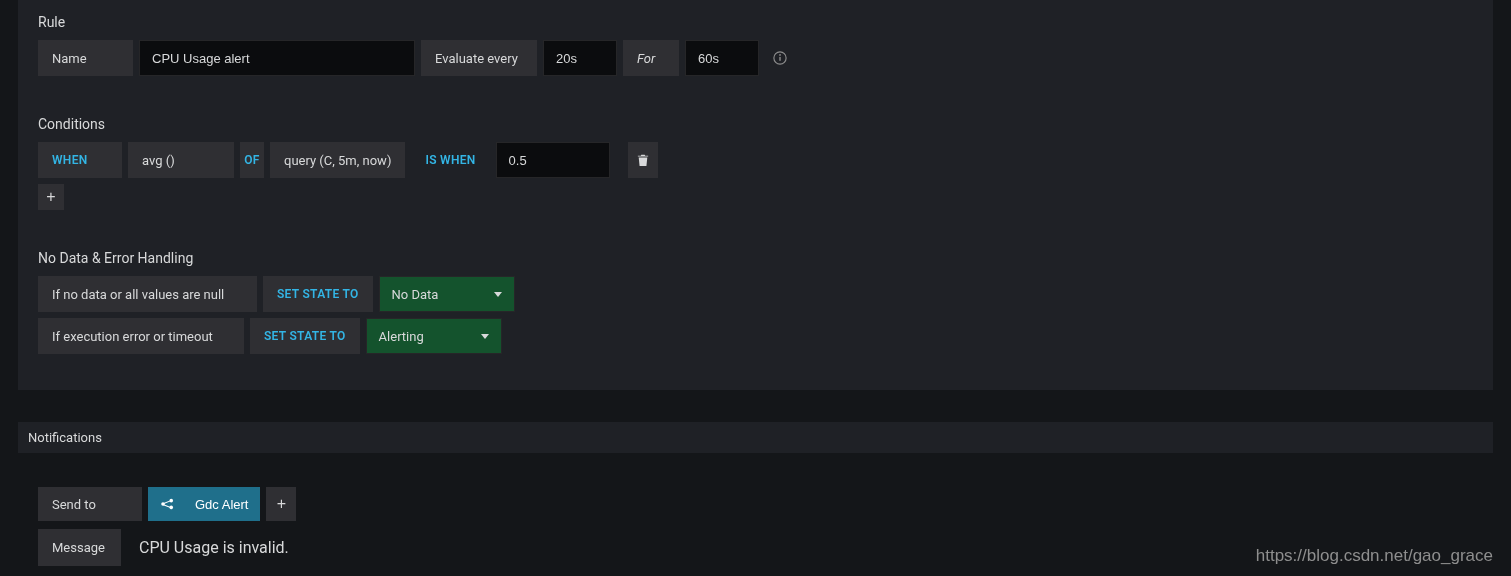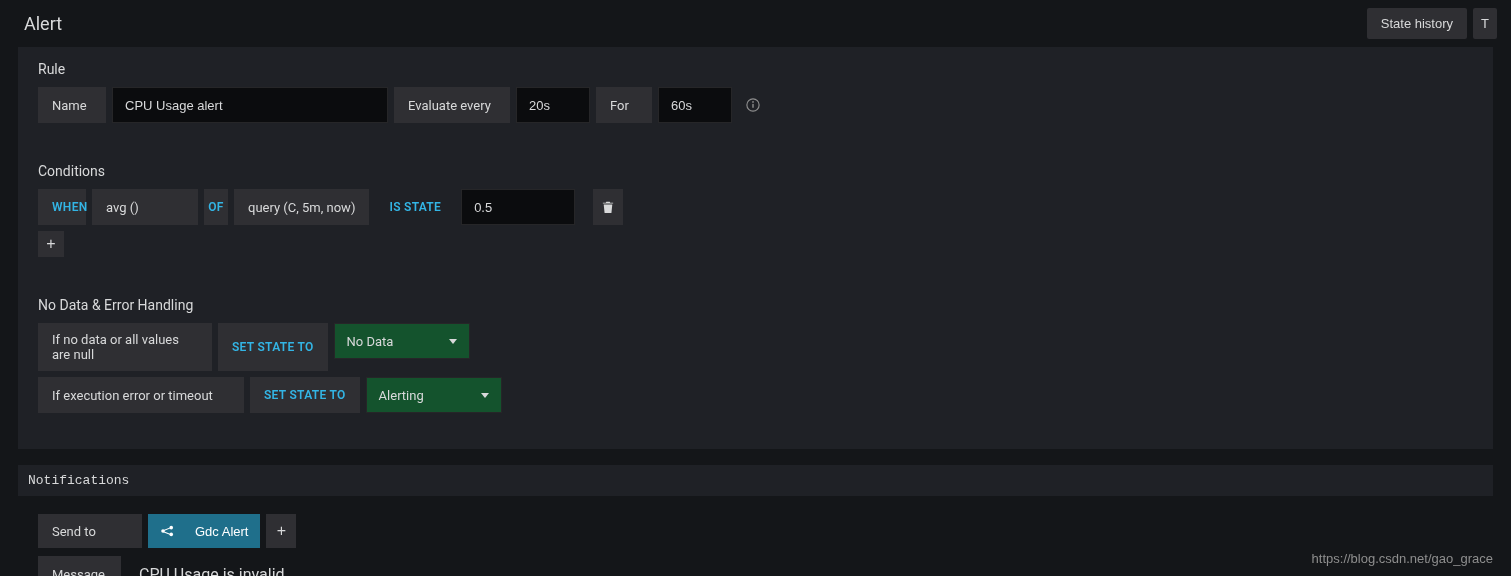--- a/index.html
+++ b/index.html
@@ -53,21 +53,21 @@
   .row { display:flex; align-items:stretch; gap:6px; margin-bottom:6px;}
   .lbl {
     background:#2f2f33;
     color:#d8d9da;
     padding:9px 14px;
     font-size:13px;
     display:flex;
     align-items:center;
     min-width:0;
   }
-  .lbl-name { width:68px; }
+  .lbl-name { width:95px; }
   .input {
     background:#0b0c0e;
     border:1px solid #262628;
     color:#d8d9da;
     padding:9px 12px;
     font-size:13px;
     height:36px;
   }
   .input-wide { width:276px; }
   .input-small { width:74px; }
@@ -136,25 +136,24 @@
     align-items:center;
     justify-content:space-between;
     cursor:pointer;
   }
   .caret-down {
     width:0;height:0;border-left:4px solid transparent;border-right:4px solid transparent;
     border-top:5px solid #d8d9da; margin-left:28px;
   }
   .notifications-bar {
     background:#1f2126;
-    margin:0 18px;
+    margin:16px 18px;
     padding:8px 10px;
     color:#d8d9da;
     font-size:13px;
-    font-family:Liberation Mono, monospace;
   }
   .notif-inner {
     background:#141619;
     margin:0 18px;
     padding:18px 20px 8px 20px;
   }
   .notif-inner .row { margin-bottom:8px;}
   .lbl-sendto { width:104px; background:#2f2f33; }
   .lbl-message { width:83px; background:#2f2f33; }
   .chip {
@@ -175,84 +174,77 @@
     color:#d8d9da;
     width:30px;height:34px;
     display:flex;align-items:center;justify-content:center;
     font-size:16px; cursor:pointer; border:none;
   }
   .watermark {
     position:absolute;
     right:18px;
     bottom:10px;
     color:#8e8e8e;
-    font-size:13px;
+    font-size:17px;
     font-family: Arial, sans-serif;
   }
 </style>
 </head>
 <body>
 
 <div class="panel">
 
-  <div class="header">
-    <div class="title">Alert</div>
-    <div class="header-actions">
-      <button class="btn-top">State history</button>
-      <button class="btn-top" style="padding:8px 8px;">T</button>
-    </div>
-  </div>
 
   <div class="inner">
 
     <div class="section-heading">Rule</div>
     <div class="row">
       <div class="lbl lbl-name">Name</div>
       <input class="input input-wide" value="CPU Usage alert" style="">
       <div class="lbl" style="width:116px;">Evaluate every</div>
       <input class="input input-small" value="20s" style="">
-      <div class="lbl" style="width:56px;">For</div>
+      <div class="lbl" style="width:56px;font-style:italic;">For</div>
       <input class="input input-small" value="60s" style="">
       <div class="info-icon">
         <svg width="14" height="14" viewBox="0 0 16 16" fill="#8e8e8e">
             <circle cx="8" cy="8" r="7" fill="none" stroke="#8e8e8e" stroke-width="1.3"></circle>
             <rect x="7.2" y="6.5" width="1.6" height="5" rx="0.8"></rect>
             <circle cx="8" cy="4.5" r="1"></circle>
           </svg>
       </div>
     </div>
 
     <div class="spacer"></div>
 
     <div class="section-heading">Conditions</div>
     <div class="row">
-      <div class="pill-blue" style="width:48px;">WHEN</div>
+      <div class="pill-blue" style="width:84px;">WHEN</div>
       <div class="pill-grey" style="width:106px;">avg ()</div>
       <div class="pill-blue" style="width:24px;justify-content:center;padding:9px 0;">OF</div>
       <div class="pill-grey">query (C, 5m, now)</div>
-      <div class="pill-blue-plain">IS STATE</div>
+      <div class="pill-blue-plain">IS WHEN</div>
       <input class="input" style="width: 114px;" value="0.5">
       <div style="width:6px;"></div>
       <div class="trash-btn">
         <svg viewBox="0 0 14 16">
             <path fill="#d8d9da" d="M2 5h10l-1 10H3L2 5zm3-3h4l1 2H4l1-2zM1 3h12v1H1V3z"></path>
           </svg>
       </div>
     </div>
     <div class="row" style="margin-top:4px;">
       <button class="add-btn">
         <span>+</span>
       </button>
     </div>
 
     <div class="spacer"></div>
 
     <div class="section-heading">No Data &amp; Error Handling</div>
     <div class="row">
-      <div class="lbl" style="width:174px;">If no data or all values are null</div>
+      <div class="lbl" style="width:219px;">If no data or all values are null</div>
       <div class="pill-blue">SET STATE TO</div>
       <div class="select-like">
         <span>No Data</span>
         <span class="caret-down"></span>
       </div>
     </div>
     <div class="row">
       <div class="lbl" style="width:206px;">If execution error or timeout</div>
       <div class="pill-blue">SET STATE TO</div>
       <div class="select-like">

